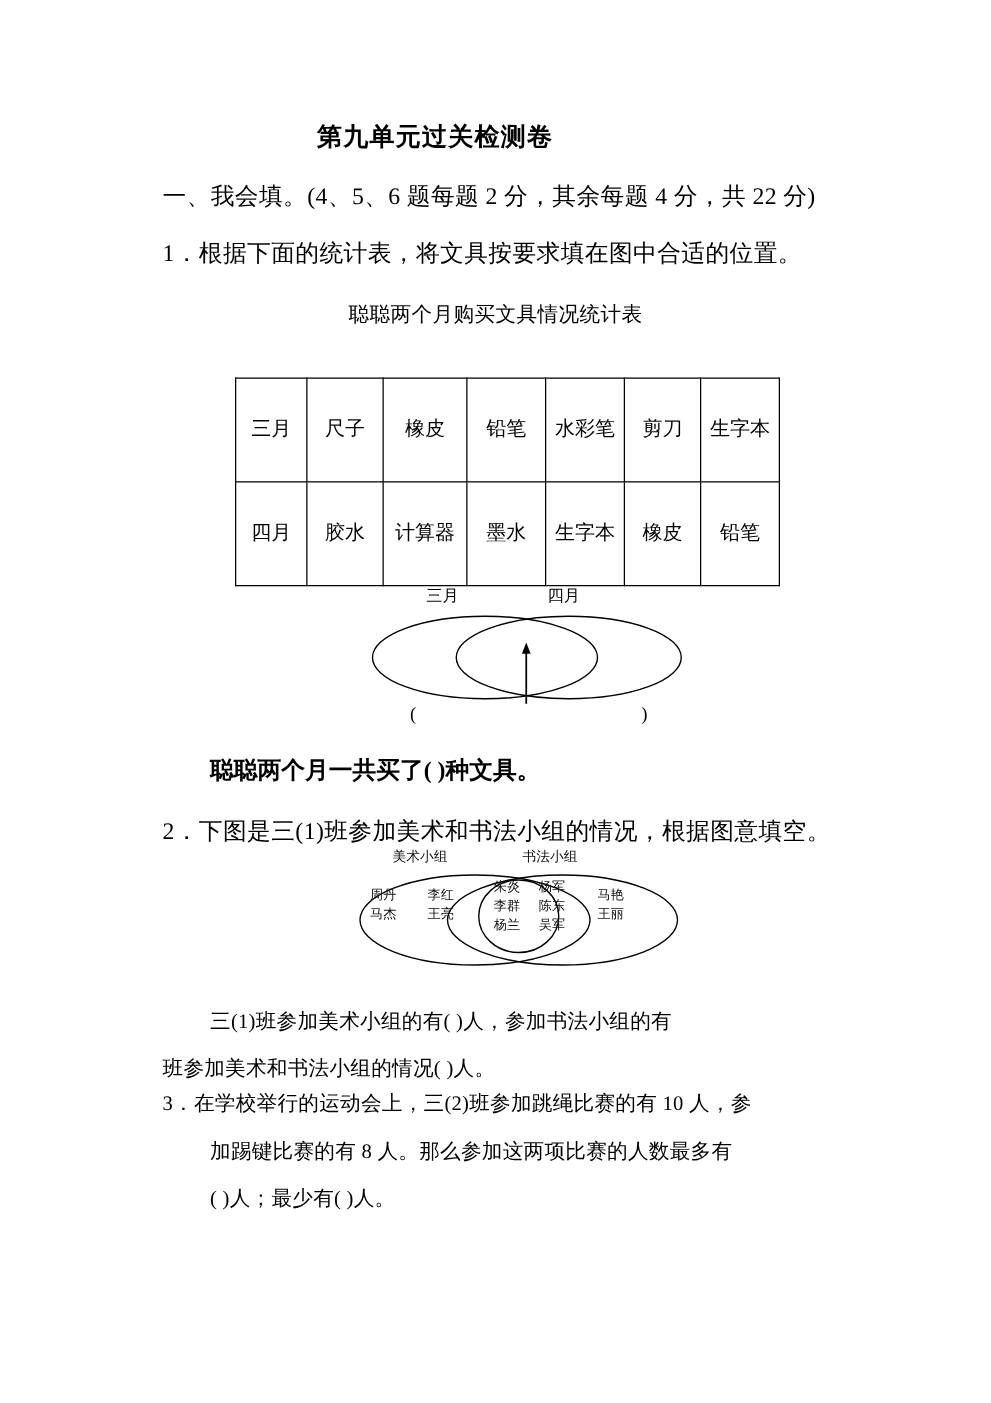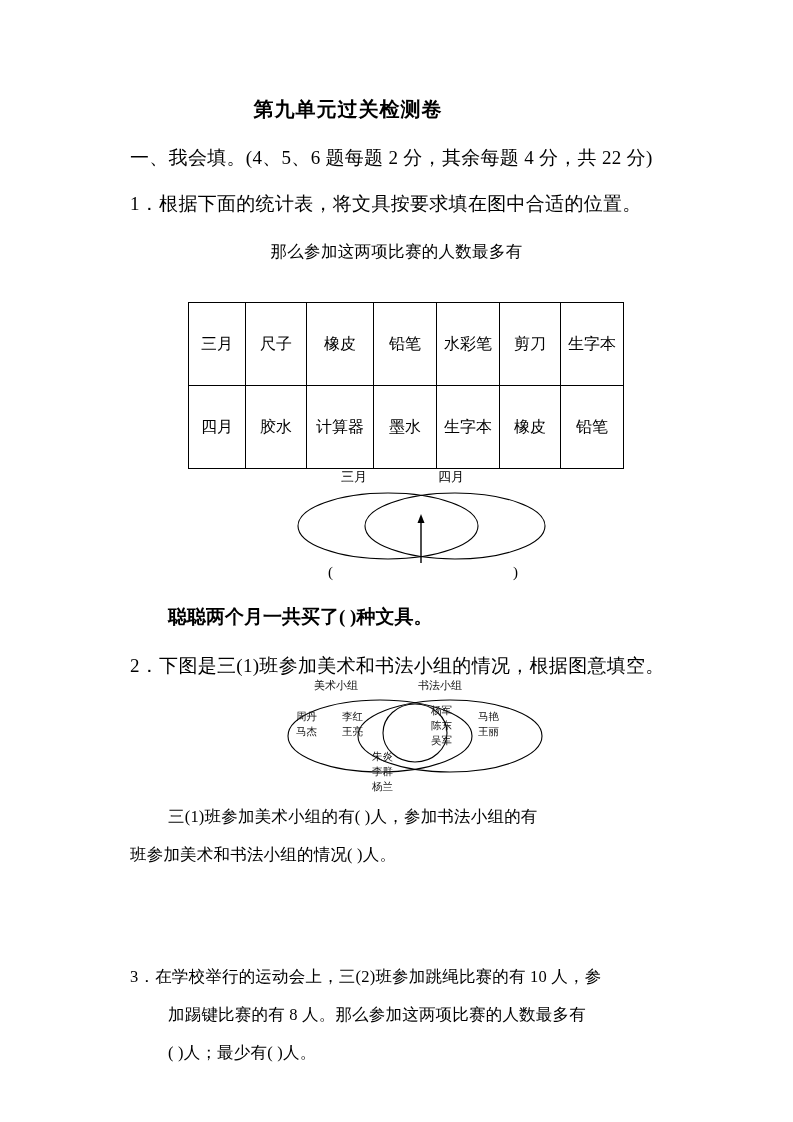--- a/index.html
+++ b/index.html
@@ -152,54 +152,54 @@
   .names {
     position: absolute;
     font-size: 10.5px;
     line-height: 15px;
     color: #111;
     white-space: nowrap;
     text-align: center;
   }
   .names-l1 { left: 28px;  top: 31px; }
   .names-l2 { left: 74px;  top: 31px; }
-  .names-mid{ left: 104px; top: 25px; margin-top: 46px; }
+  .names-mid{ left: 127px; top: 25px; }
   .names-r1 { left: 163px; top: 25px; }
   .names-r2 { left: 210px; top: 31px; }
 
   .q2-body {
     left: 130px;
     top: 798px;
     width: 560px;
   }
   .indent { padding-left: 38px; }
 
   .q3-body {
     left: 130px;
-    top: 958px;
+    top: 864px;
     width: 560px;
   }
   .q3-body .l1 { padding-left: 0px; }
   .q3-body .l2 { padding-left: 38px; }
   .q3-body .l3 { padding-left: 38px; }
 
   .blank-paren { letter-spacing: 0; }
 </style>
 </head>
 <body>
 
 <div class="page">
 
   <div class="doc-title">第九单元过关检测卷</div>
 
   <div class="txt section-head">一、我会填。(4、5、6 题每题 2 分，其余每题 4 分，共 22 分)</div>
 
   <div class="txt q1-line">1．根据下面的统计表，将文具按要求填在图中合适的位置。</div>
 
-  <div class="txt table-caption">那么参加这两项比赛的人数最多有</div>
+  <div class="txt table-caption">聪聪两个月购买文具情况统计表</div>
 
   <table class="stat-table">
     <tbody>
       <tr>
         <td class="c-w1">三月</td>
         <td class="c-w2">尺子</td>
         <td class="c-w3">橡皮</td>
         <td class="c-w4">铅笔</td>
         <td class="c-w5 two-line">水彩笔</td>
         <td class="c-w6">剪刀</td>

